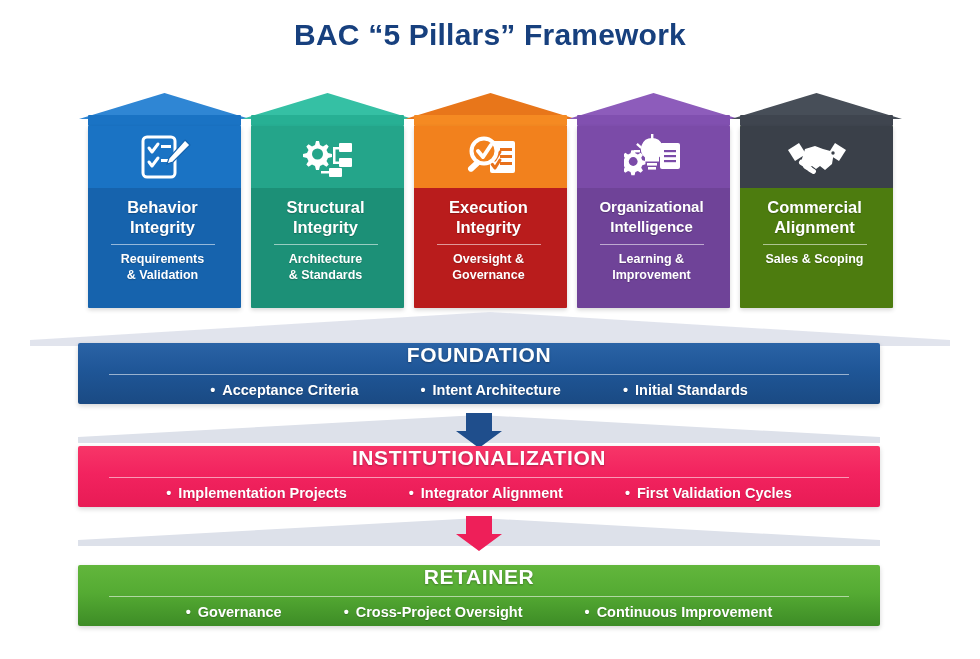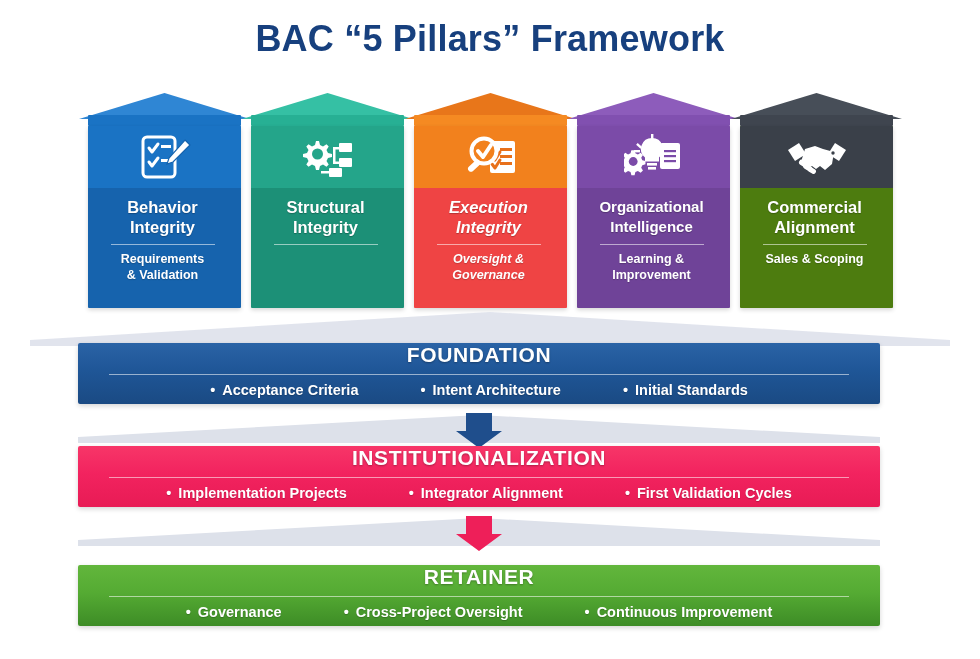--- a/index.html
+++ b/index.html
@@ -27,21 +27,21 @@
     width: 932px;
     height: 2px;
     background: #eceef2;
   }
   .page-title {
     position: absolute;
     left: 0;
     top: 18px;
     width: 980px;
     text-align: center;
-    font-size: 36px;
+    font-size: 30px;
     font-weight: bold;
     color: #17407e;
     letter-spacing: 0.2px;
     z-index: 3;
     background: #ffffff;
   }
   .page-title .tw {
     display: inline-block;
     padding: 0 14px;
     background: #ffffff;
@@ -246,32 +246,34 @@
               <rect x="34" y="13" width="6" height="2.5"></rect>
               <rect x="34" y="27.5" width="6" height="2.5"></rect>
               <rect x="22" y="37" width="9" height="2.5"></rect>
             </g>
           </svg>
         </div>
         <div class="text-zone">
           <div class="p-title">Structural
 Integrity</div>
           <div class="p-divider"></div>
+          <div class="p-sub">Architecture
+&amp; Standards</div>
         </div>
       </div>
     </div>
 
     <div class="pillar" style="left:326px;">
       <div class="roof">
         <svg width="171" height="26" viewBox="0 0 171 26">
             <polygon points="85.5,0 171,26 0,26" fill="#e8761a"></polygon>
           </svg>
       </div>
       <div class="cap" style="background:#f58a22;"></div>
-      <div class="shaft" style="background:#ef4444;font-style:italic;">
+      <div class="shaft" style="background:#b91c1c;">
         <div class="icon-zone" style="background:#f2811d;">
           <svg width="58" height="46" viewBox="0 0 58 46">
             <rect x="28" y="7" width="25" height="32" rx="2" fill="#ffffff"></rect>
             <g fill="#e8701a">
               <rect x="38" y="14" width="12" height="3"></rect>
               <rect x="38" y="21" width="12" height="3"></rect>
               <rect x="38" y="28" width="12" height="3"></rect>
             </g>
             <polyline points="30,22 33,26 38,18" fill="none" stroke="#e8701a" stroke-width="3" stroke-linecap="round" stroke-linejoin="round"></polyline>
             <polyline points="30,30 33,34 38,26" fill="none" stroke="#e8701a" stroke-width="3" stroke-linecap="round" stroke-linejoin="round"></polyline>

